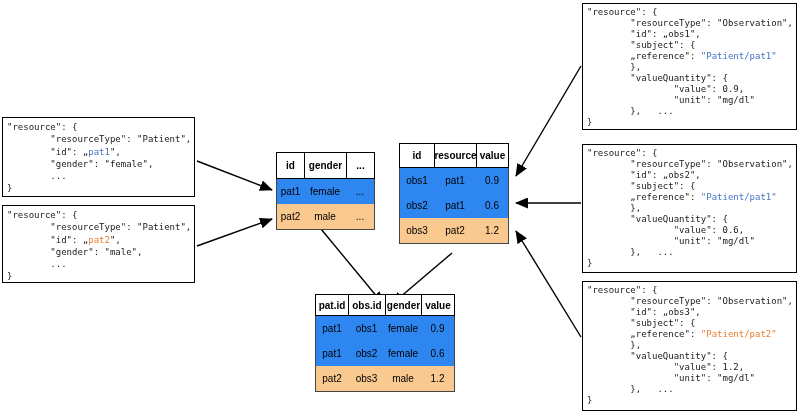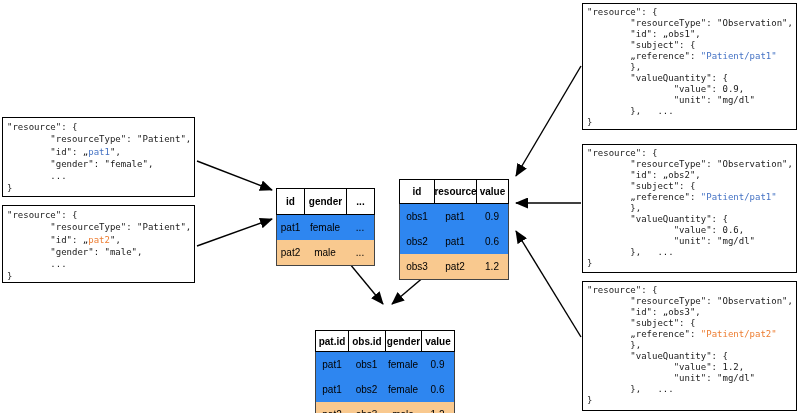--- a/index.html
+++ b/index.html
@@ -8,21 +8,21 @@
   #arrows{position:absolute;left:0;top:0;z-index:0;}
 
   
   .code-box{position:absolute;z-index:1;background:#fff;border:1px solid #000;
             font-family:"DejaVu Sans Mono","Liberation Mono",monospace;
             font-size:9px;color:#1a1a1a;white-space:pre;padding:3px 4px;box-sizing:border-box;}
   .code-left .code-line{line-height:12.3px;}
   .code-right .code-line{line-height:11.0px;}
 
   
-  .tbl{position:absolute;z-index:1;font-size:10px;color:#000;margin-top:36px;}
+  .tbl{position:absolute;z-index:1;font-size:10px;color:#000;}
   .hdr{display:flex;border:1px solid #000;background:#fff;box-sizing:content-box;}
   .hdr .cell{display:flex;align-items:center;justify-content:center;font-weight:bold;
              border-left:1px solid #000;box-sizing:border-box;}
   .hdr .cell:first-child{border-left:none;}
   .tblbody{border:1px solid #444;border-top:none;}
   .row{display:flex;}
   .row .cell{display:flex;align-items:center;justify-content:center;box-sizing:border-box;}
 
   .t-patient .hdr{height:25px;}
   .t-patient .row{height:25px;}

